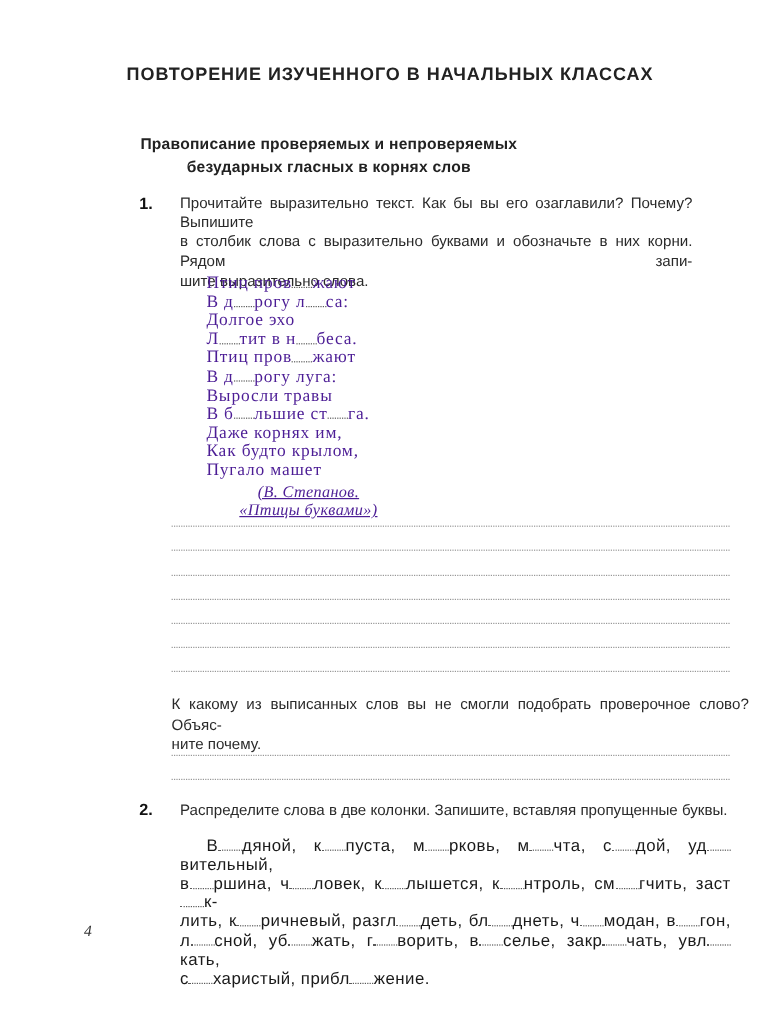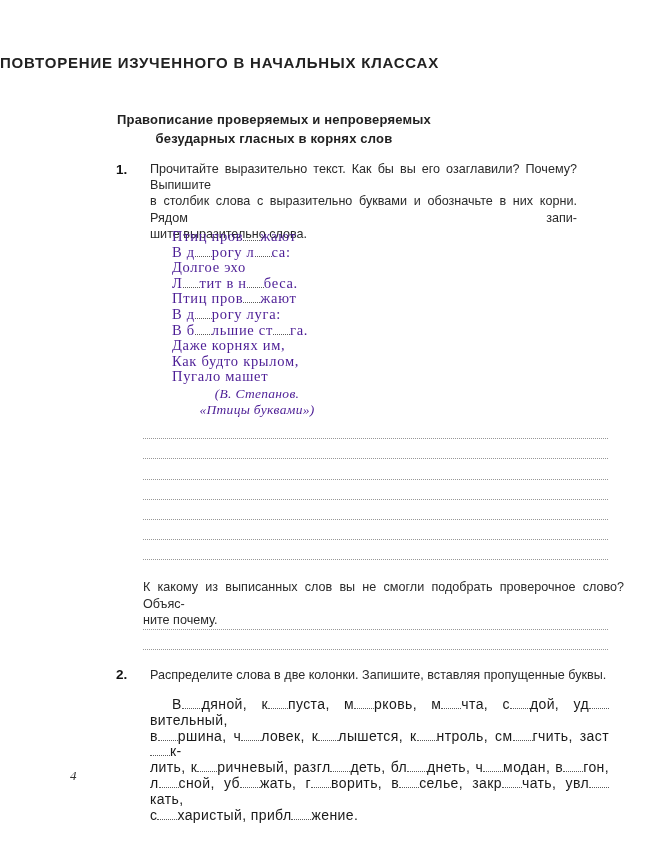--- a/index.html
+++ b/index.html
@@ -3,21 +3,21 @@
 <meta charset="utf-8">
 <style>
   html,body{margin:0;padding:0}
   body{
     width:650px;height:852px;background:#ffffff;position:relative;
     font-family:"Liberation Sans",sans-serif;color:#1c1c1c;overflow:hidden;
   }
   .abs{position:absolute}
 
   #title{
-    top:54px;left:0;width:650px;text-align:left;
+    top:54px;left:0;width:650px;text-align:center;
     font-weight:bold;font-size:15px;letter-spacing:.8px;color:#222;
   }
   #subtitle{
     top:110px;left:0;width:548px;text-align:center;
     font-weight:bold;font-size:13px;line-height:19px;letter-spacing:.2px;color:#222;
   }
 
   .ex-number{font-weight:bold;font-size:13.5px;color:#111}
   #ex1-num{top:162px;left:116px}
   #ex2-num{top:667px;left:116px}
@@ -29,21 +29,21 @@
 
   .jline{text-align:justify;text-align-last:justify}
   .jline.last{text-align-last:left}
 
   #poem{
     top:212px;left:172px;width:170px;
     font-family:"Liberation Serif","DejaVu Serif",serif;
     font-size:14.5px;line-height:15.6px;letter-spacing:.7px;color:#4c1d95;margin-top:17px;
   }
   .attr-line{
-    font-style:italic;text-align:center;font-size:13.5px;letter-spacing:.3px;
+    font-style:italic;text-align:center;font-size:13.5px;letter-spacing:.3px;text-decoration:underline;
   }
   .attr-gap{margin-top:1px}
 
   .blank{
     display:inline-block;width:17px;height:3px;
     border-bottom:1.4px dotted #5a5a5a;vertical-align:baseline;
   }
 
   .ruled{left:143px;width:465px}
   #lines1{top:419px}
@@ -85,20 +85,21 @@
   <div class="jline last">шите выразительно слова.</div>
 </div>
 
 <div id="poem" class="abs">
   <div>Птиц пров<span class="blank"></span>жают</div>
   <div>В д<span class="blank"></span>рогу л<span class="blank"></span>са:</div>
   <div>Долгое эхо</div>
   <div>Л<span class="blank"></span>тит в н<span class="blank"></span>беса.</div>
   <div>Птиц пров<span class="blank"></span>жают</div>
   <div>В д<span class="blank"></span>рогу луга:</div>
+  <div>Выросли травы</div>
   <div>В б<span class="blank"></span>льшие ст<span class="blank"></span>га.</div>
   <div>Даже корнях им,</div>
   <div>Как будто крылом,</div>
   <div>Пугало машет</div>
   <div class="attr-line attr-gap">(В. Степанов.</div>
   <div class="attr-line">«Птицы буквами»)</div>
 </div>
 
 <div id="lines1" class="abs ruled">
   <div class="wline"></div>

